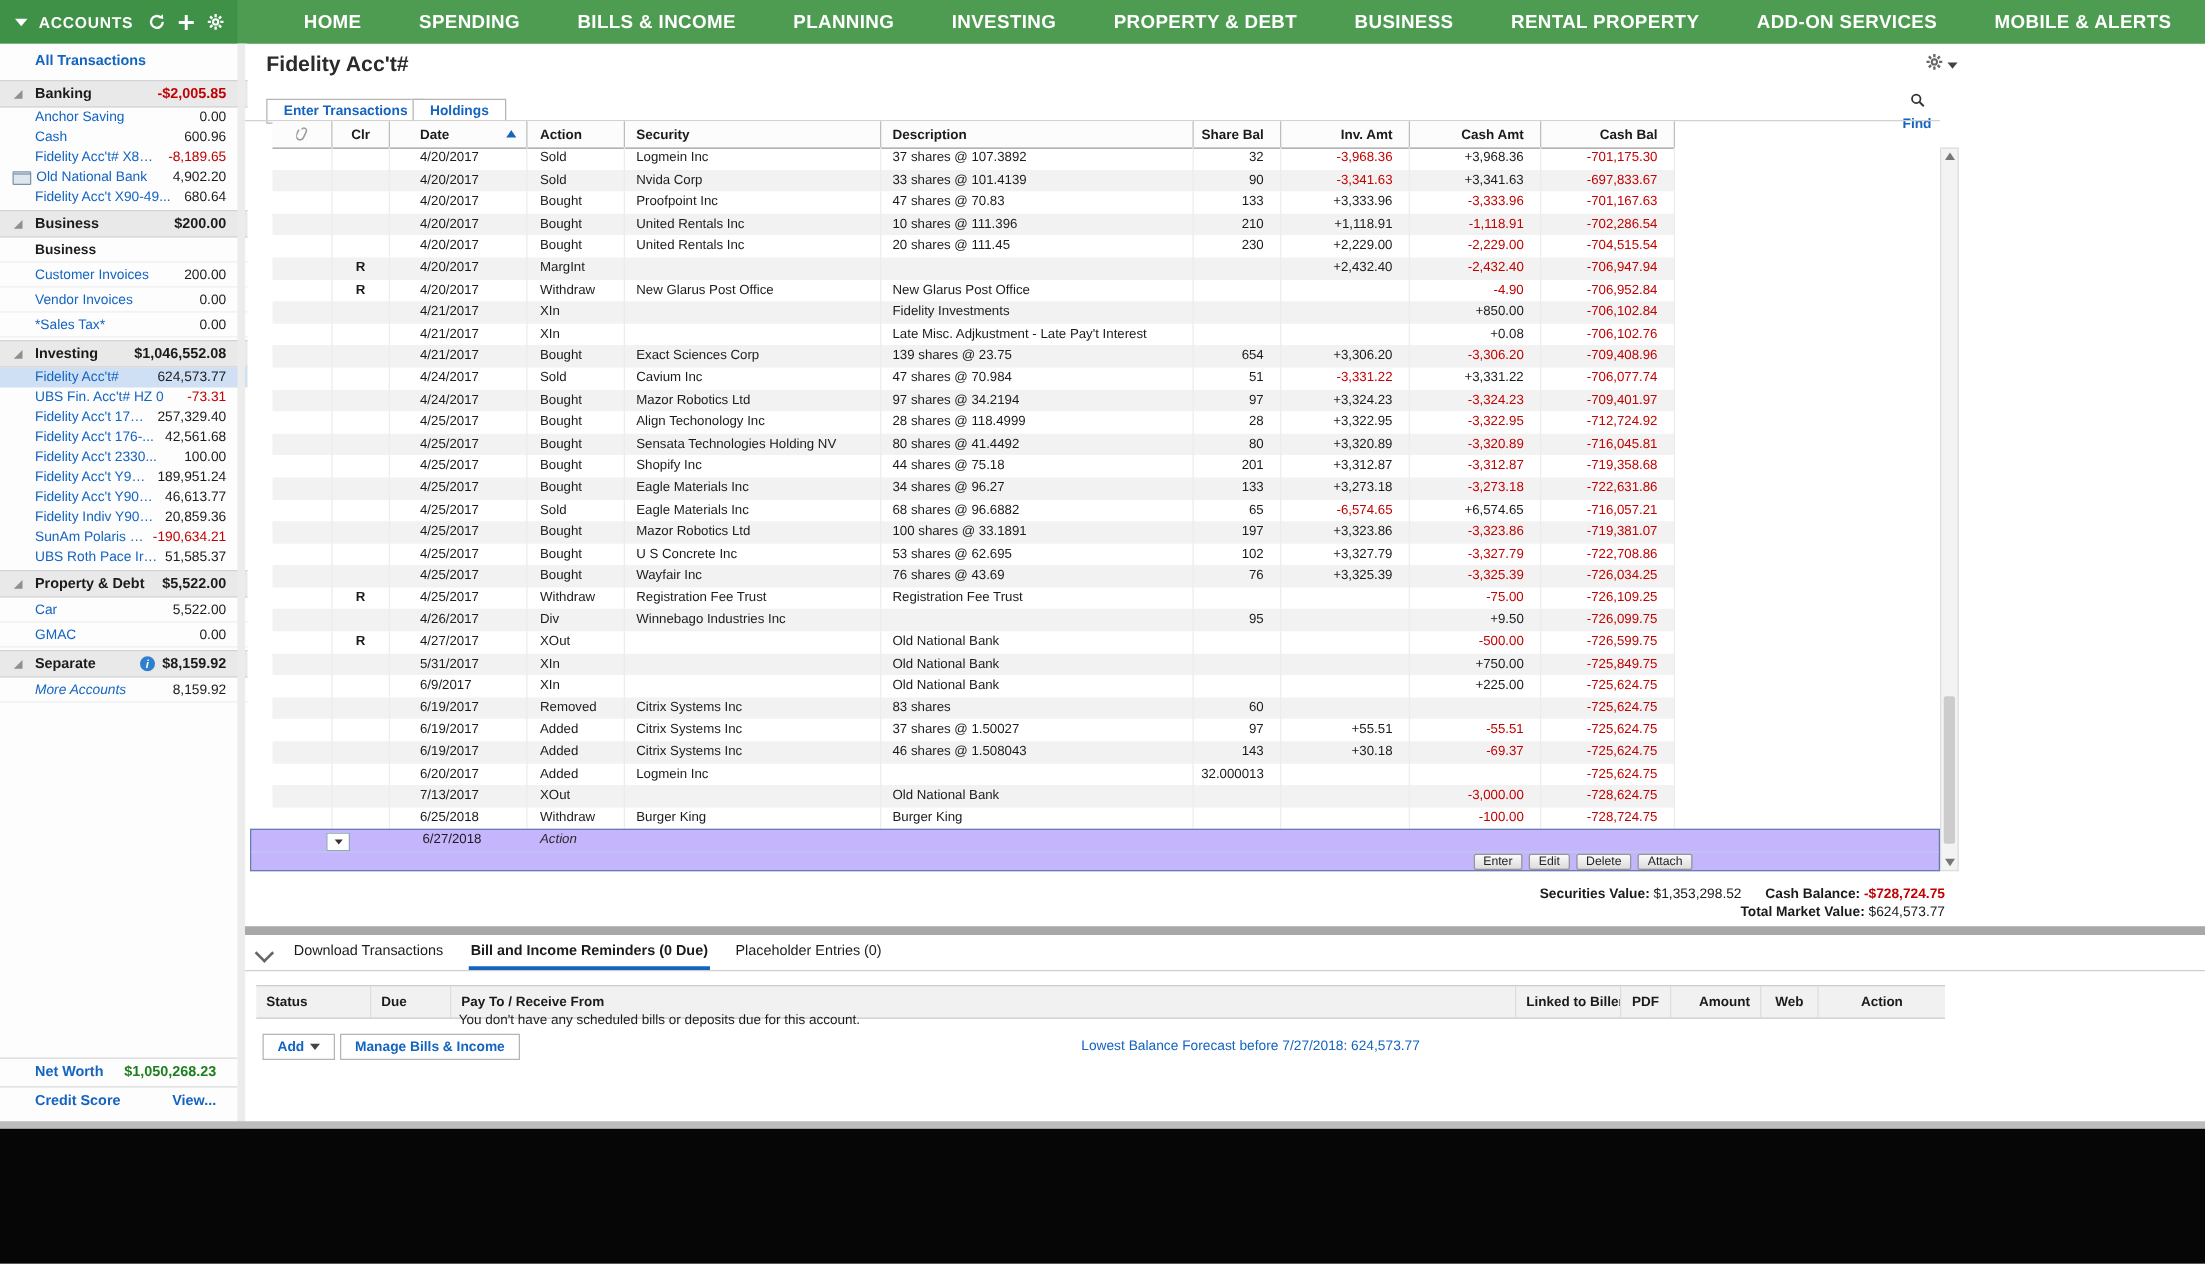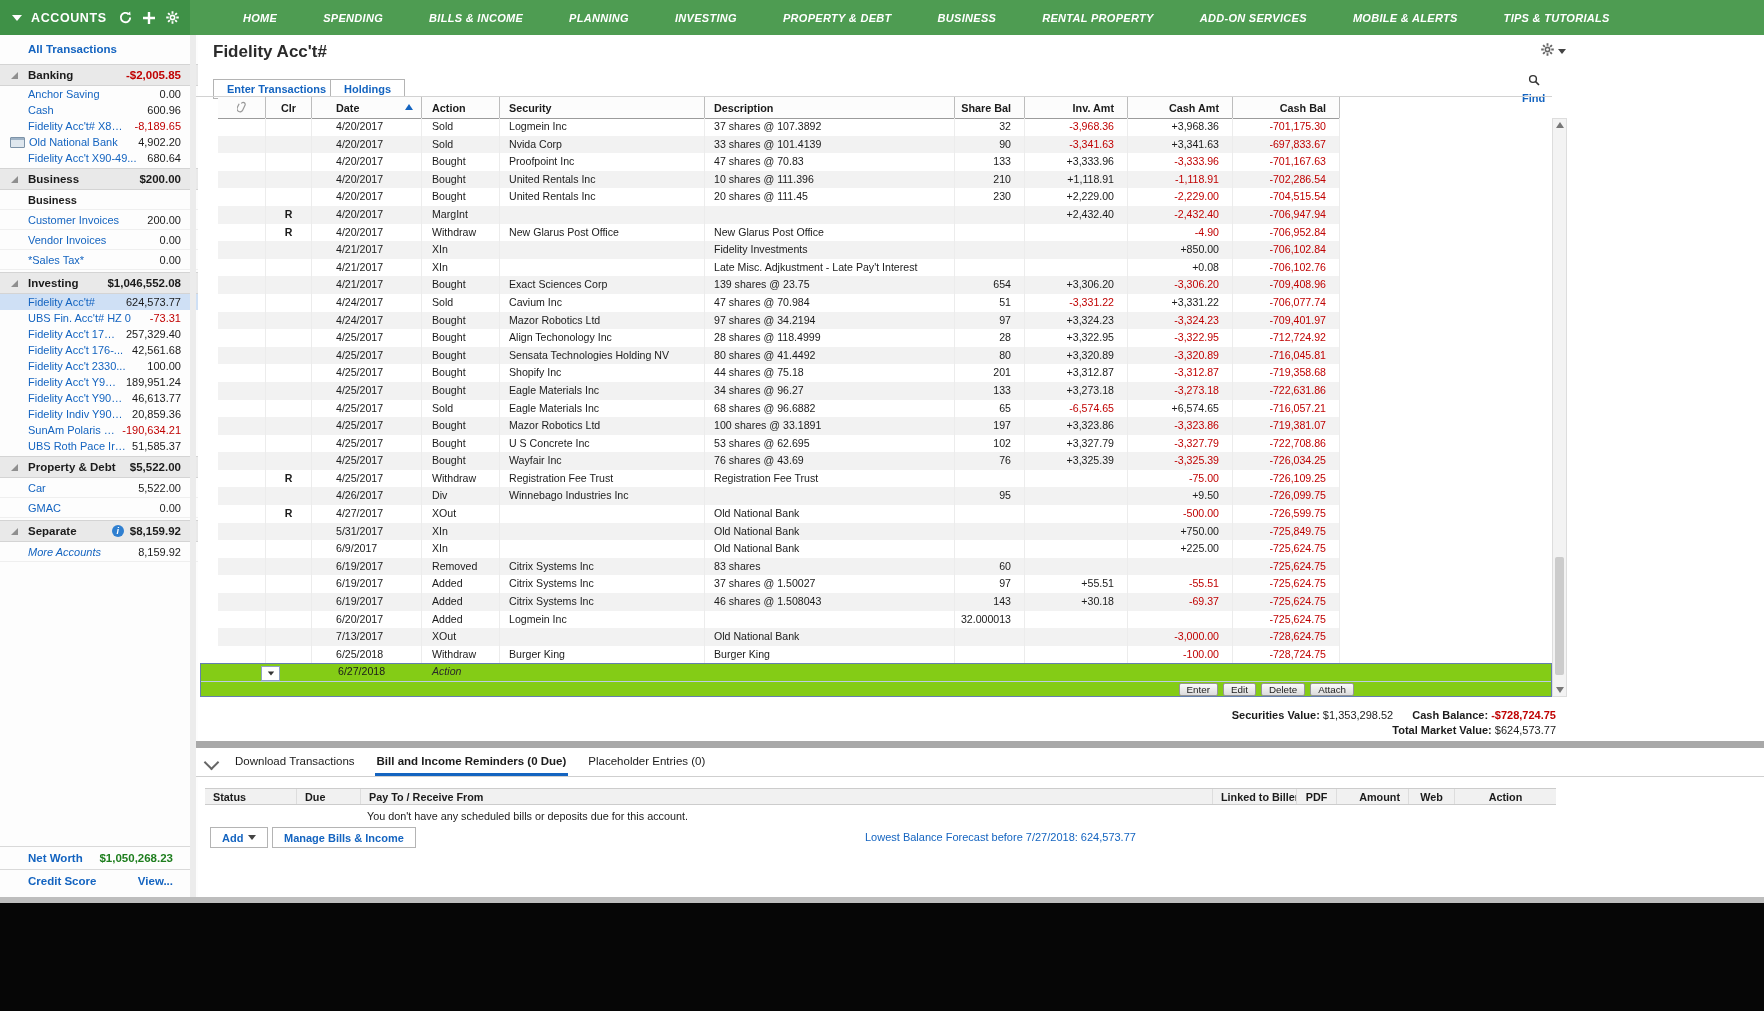--- a/index.html
+++ b/index.html
@@ -8,21 +8,21 @@
   
   .topbar{position:absolute;left:0;top:0;width:1764px;height:35px;background:#4e9c52;}
   .accounts-bar{position:absolute;left:0;top:0;width:190px;height:35px;background:#3f9147;
       display:flex;align-items:center;}
   .acc-tri{width:0;height:0;border-left:5px solid transparent;border-right:5px solid transparent;
       border-top:6px solid #fff;margin-left:12px;}
   .acc-title{color:#fff;font-weight:bold;font-size:12.5px;letter-spacing:.6px;margin-left:9px;flex:1;}
   .acc-icons{display:flex;align-items:center;gap:9px;margin-right:10px;}
   .acc-icons svg{display:block;}
   .nav{position:absolute;left:190px;top:0;height:35px;display:flex;align-items:center;gap:46px;padding-left:53px;}
-  .nav-item{color:#fff;font-weight:bold;font-size:11px;letter-spacing:.3px;white-space:nowrap;cursor:default;font-style:italic;}
+  .nav-item{color:#fff;font-weight:bold;font-size:15px;letter-spacing:.3px;white-space:nowrap;cursor:default;}
   
   .sidebar{position:absolute;left:0;top:35px;width:198px;height:868px;background:#fdfdfd;font-size:11px;}
   .side-gap{position:absolute;left:190px;top:35px;width:6px;height:868px;background:#ececec;}
   .alltx{padding:8px 0 7px 28px;font-weight:bold;color:#1464c0;font-size:11.5px;}
   .sgroup{height:20px;display:flex;align-items:center;background:#e9e9e9;
       border-top:1px solid #d4d4d4;border-bottom:1px solid #d4d4d4;margin-top:2px;}
   .tri{width:0;height:0;border-bottom:7px solid #8f8f8f;border-left:7px solid transparent;margin-left:11px;}
   .glabel{font-weight:bold;font-size:11.5px;margin-left:10px;flex:1;white-space:nowrap;overflow:hidden;}
   .gamount{font-weight:bold;font-size:11.5px;margin-right:17px;}
   .info{width:12px;height:12px;border-radius:50%;background:#2f7fd0;color:#fff;font-size:9px;font-weight:bold;
@@ -71,21 +71,21 @@
   .c5{width:250px;padding-left:9px;}
   .c6{width:70px;}
   .c7{width:103px;}
   .c8{width:105px;}
   .c9{width:107px;}
   .numc{text-align:right;padding-right:13px;}
   .rhead .c2{padding-left:24px;}
   .sortup{position:absolute;right:8px;top:7px;width:0;height:0;border-left:4px solid transparent;
       border-right:4px solid transparent;border-bottom:6px solid #1464c0;}
   
-  .sel-block{position:absolute;left:200px;top:663px;width:1352px;height:34px;background:#84cc16;
+  .sel-block{position:absolute;left:200px;top:663px;width:1352px;height:34px;background:#c4b5fd;
       border:1px solid #647fae;box-sizing:border-box;}
   .sel-line1{height:17px;position:relative;border-bottom:1px solid #bccde6;}
   .sel-dd{position:absolute;left:60px;top:2px;width:17px;height:13px;background:#fff;border:1px solid #8fa3c2;
       display:flex;align-items:center;justify-content:center;}
   .sel-dd .caret-down{border-top-color:#333;transform:scale(.8);}
   .sel-date{position:absolute;left:137px;top:1px;font-size:10.6px;}
   .sel-action{position:absolute;left:231px;top:1px;font-size:10.6px;font-style:italic;color:#2a2a2a;}
   .sel-line2{height:15px;display:flex;justify-content:flex-end;align-items:center;gap:5px;padding-right:197px;}
   .mini{height:13px;font-size:9.8px;font-family:"Liberation Sans",sans-serif;line-height:11px;
       background:linear-gradient(#fafafa,#dcdcdc);border:1px solid #969696;border-radius:2px;padding:0 7px;color:#222;}
@@ -99,21 +99,21 @@
   .slabel{font-weight:bold;}
   .sgap{margin-left:16px;}
   .summary .neg{font-weight:bold;}
   
   .splitter{position:absolute;left:196px;top:741px;width:1568px;height:7px;background:#a8a8a8;}
   .tabsrow{position:absolute;left:196px;top:748px;width:1568px;height:28px;background:#fff;border-bottom:1px solid #cfcfcf;}
   .chev{position:absolute;left:206px;top:757px;width:9px;height:9px;border-left:2px solid #666;border-bottom:2px solid #666;transform:rotate(-45deg);}
   .tabs{position:absolute;left:233px;top:748px;display:flex;gap:18px;height:28px;align-items:flex-end;}
   .tab{font-size:11.5px;color:#1b1b1b;height:28px;line-height:26px;box-sizing:border-box;padding:0 2px;}
   .tab.active{font-weight:bold;border-bottom:3px solid #1464c0;}
-  .remhead{position:absolute;left:205px;top:788px;width:1351px;height:17px;display:flex;background:#f1f1f1;
+  .remhead{position:absolute;left:205px;top:788px;width:1351px;height:27px;display:flex;background:#f1f1f1;
       border-top:1px solid #cccccc;border-bottom:1px solid #cccccc;font-weight:bold;font-size:10.8px;align-items:center;box-sizing:border-box;}
   .bcell{box-sizing:border-box;border-right:1px solid #dddddd;padding-left:8px;white-space:nowrap;overflow:hidden;height:100%;display:flex;align-items:center;}
   .b0{width:92px;}.b1{width:64px;}.b2{width:852px;}.b3{width:84px;}.b4{width:40px;justify-content:center;padding-left:0;}
   .b5{width:72px;justify-content:flex-end;padding-right:8px;padding-left:0;}.b6{width:46px;justify-content:center;padding-left:0;}
   .b7{width:101px;justify-content:center;padding-left:0;border-right:none;}
   .empty-msg{position:absolute;left:367px;top:810px;font-size:10.8px;}
   .bbtn{position:absolute;height:21px;background:#fff;border:1px solid #b4b4b4;color:#1464c0;font-weight:bold;
       font-size:11px;font-family:"Liberation Sans",sans-serif;padding:0 11px;display:flex;align-items:center;gap:5px;}
   .btn-add{left:210px;top:827px;}
   .btn-manage{left:272px;top:827px;}

